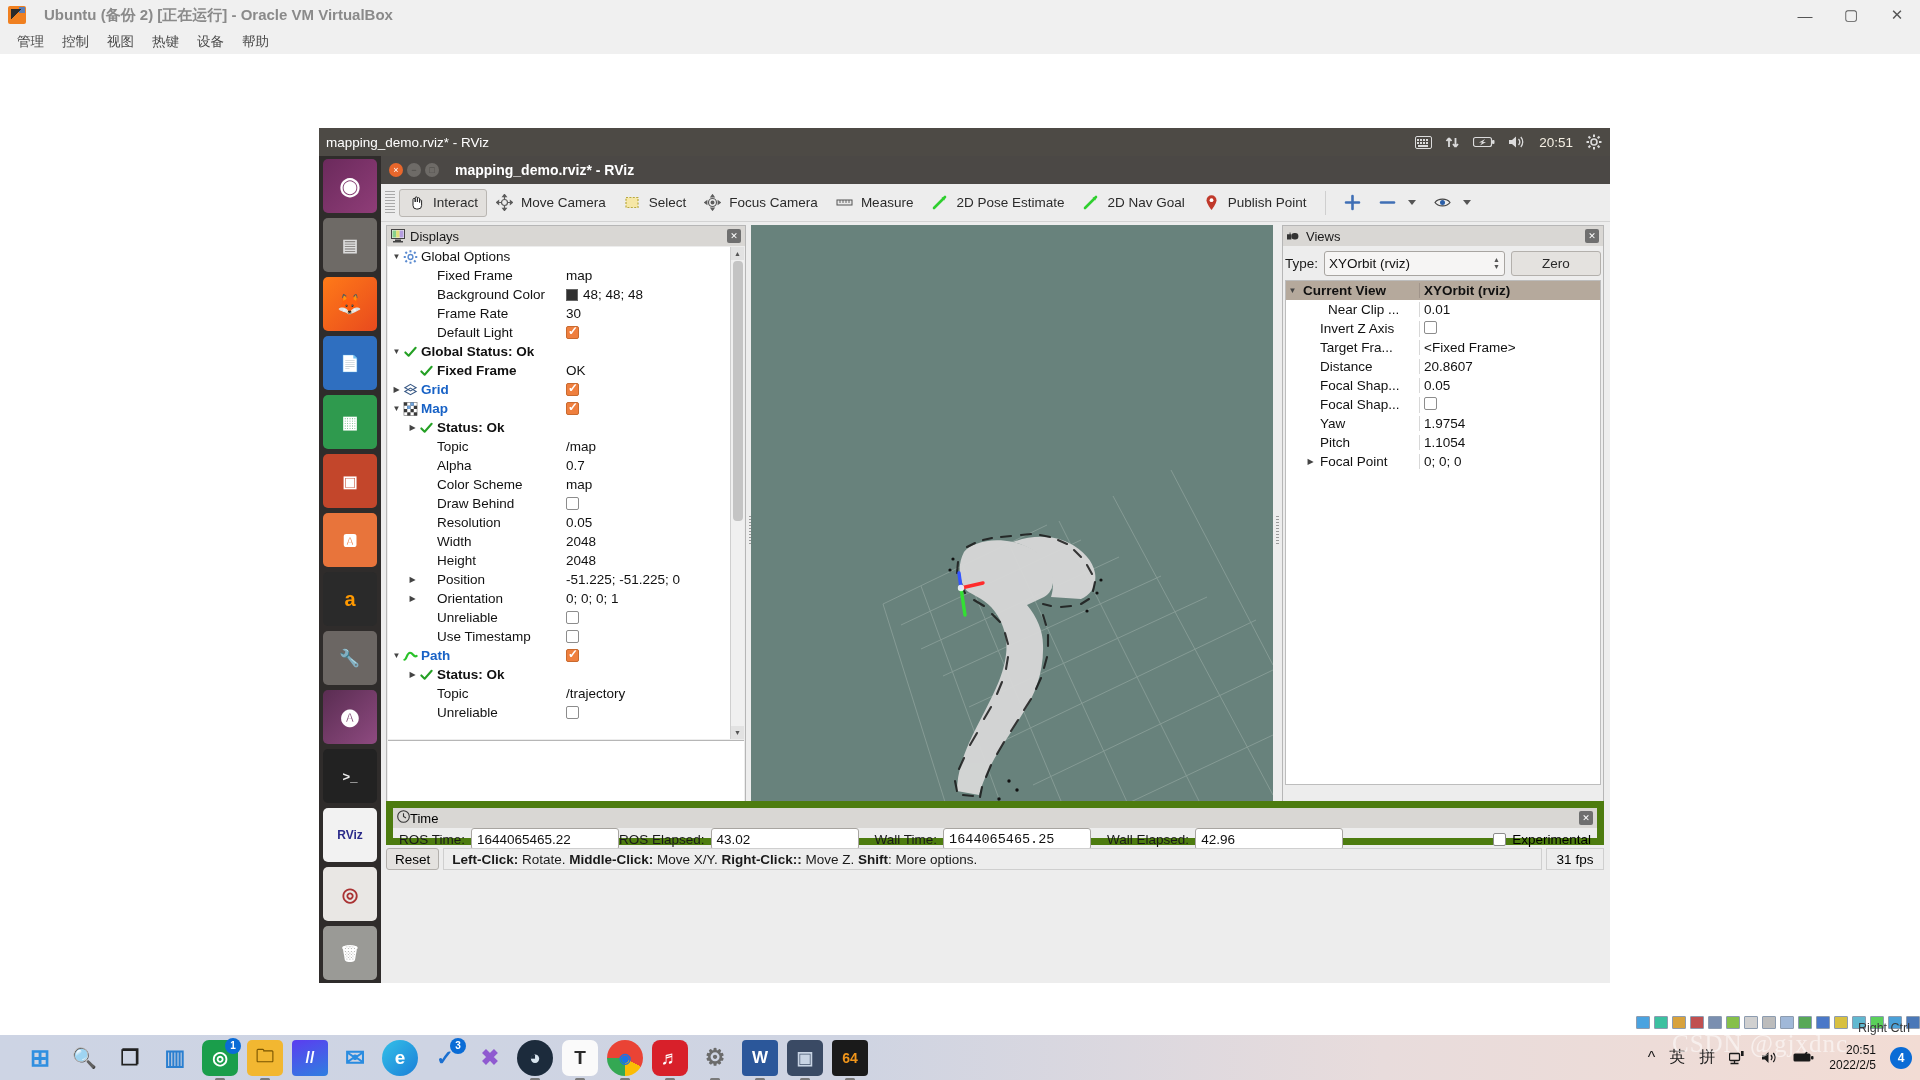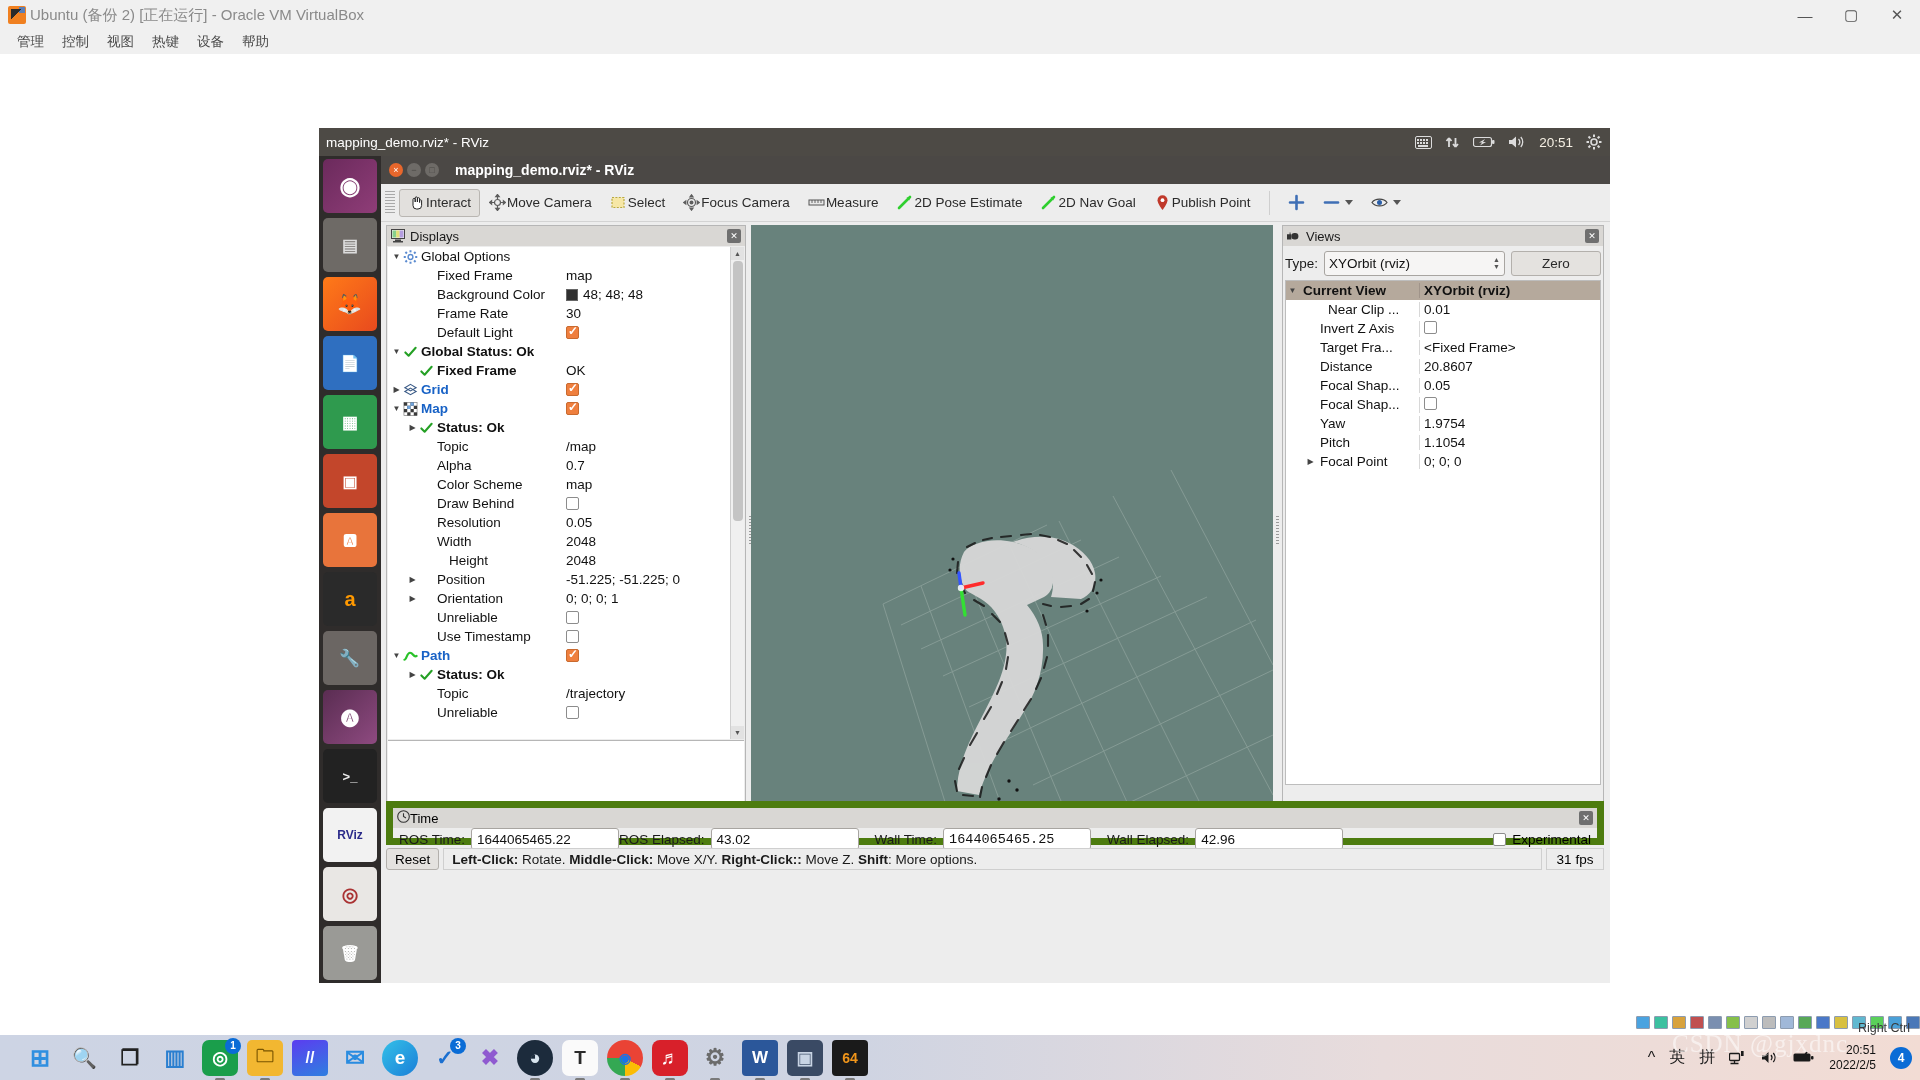--- a/index.html
+++ b/index.html
@@ -12,21 +12,21 @@
   }
 
   
   #vbox-window { position:absolute; left:0; top:0; width:1920px; height:1035px; background:#f0f0f0; }
 
   #vbox-titlebar { position:absolute; left:0; top:0; width:1920px; height:30px; background:#f0f0f0; display:flex; align-items:center; }
   #vbox-icon { width:18px; height:18px; margin-left:8px; position:relative; background:#f08020; border-radius:2px; overflow:hidden; flex:none; }
   #vbox-icon:after { content:""; position:absolute; left:3px; top:3px; width:12px; height:12px; background:
       linear-gradient(135deg, #2a2a2a 0%, #2a2a2a 45%, transparent 45%); }
   #vbox-icon .sq { position:absolute; right:1px; top:1px; width:6px; height:6px; background:#5a7fb8; }
-  #vbox-title { margin-left:4px; font-size:15px; color:#8a8a8a; white-space:nowrap; }
+  #vbox-title { margin-left:18px; font-size:15px; color:#8a8a8a; white-space:nowrap;font-weight:bold; }
   #vbox-winbtns { position:absolute; right:0; top:0; height:30px; display:flex; }
   .vbox-wb { width:46px; height:30px; display:flex; align-items:center; justify-content:center; color:#555; font-size:15px; }
 
   #vbox-menubar { position:absolute; left:0; top:30px; width:1920px; height:24px; display:flex; align-items:center; padding-left:8px; background:#f0f0f0; }
   .vbox-menu-item { font-size:13.5px; color:#4a4a4a; padding:2px 9px; white-space:nowrap; }
 
   #vbox-canvas { position:absolute; left:0; top:54px; width:1920px; height:981px; background:#ffffff; }
 
   
   #ubuntu-screen { position:absolute; left:319px; top:74px; width:1291px; height:855px; background:#3b3b38; overflow:hidden; }
@@ -50,21 +50,21 @@
   .rviz-tb-btn.min { background:#6e6b67; }
   .rviz-tb-btn.max { background:#6e6b67; }
   #rviz-title { margin-left:12px; color:#ffffff; font-size:14px; font-weight:bold; }
 
   #rviz-body { background:#ededed; height:862px; position:relative; }
 
   
   #rviz-toolbar { height:38px; background:#ededed; display:flex; align-items:center; padding-left:4px; border-bottom:1px solid #d3d3d3; }
   #toolbar-grip { width:10px; height:24px; margin-right:4px; background:
       repeating-linear-gradient(to bottom, #a9a9a9 0, #a9a9a9 1px, transparent 1px, transparent 3px); }
-  .tool-btn { display:flex; align-items:center; gap:1px; height:28px; padding:0 8px; font-size:13.5px; color:#2b2b2b; border:1px solid transparent; border-radius:3px; white-space:nowrap; }
+  .tool-btn { display:flex; align-items:center; gap:8px; height:28px; padding:0 8px; font-size:13.5px; color:#2b2b2b; border:1px solid transparent; border-radius:3px; white-space:nowrap; }
   .tool-btn.active { background:#e2e0dd; border:1px solid #b9b6b2; }
   .tool-sep { width:1px; height:24px; background:#cfcfcf; margin:0 9px; }
   .tool-icon { width:17px; height:17px; display:inline-flex; align-items:center; justify-content:center; flex:none; }
   .caret { width:0; height:0; border-left:4px solid transparent; border-right:4px solid transparent; border-top:5px solid #555; margin-left:4px; }
 
   
   #rviz-main { position:absolute; left:0; top:39px; width:1229px; height:784px; }
 
   .panel { position:absolute; background:#ededed; border:1px solid #b6b6b6; }
   .panel-header { height:20px; background:#d9d7d4; display:flex; align-items:center; padding:0 4px; font-size:13px; color:#1a1a1a; }
@@ -624,21 +624,21 @@
                     <div class="namecell" style="padding-left: 18px;">
                       <span class="arrow"></span>
                       <span class="titem-icon"></span>
                       <span class="tlabel">Width</span>
                     </div>
                     <div class="valcell">
                       <span>2048</span>
                     </div>
                   </div>
                   <div class="tree-row">
-                    <div class="namecell" style="padding-left: 30px; text-align: right;">
+                    <div class="namecell" style="padding-left: 18px; text-align: right;">
                       <span class="arrow"></span>
                       <span class="titem-icon"></span>
                       <span class="tlabel">Height</span>
                     </div>
                     <div class="valcell">
                       <span>2048</span>
                     </div>
                   </div>
                   <div class="tree-row">
                     <div class="namecell" style="padding-left: 18px;">

